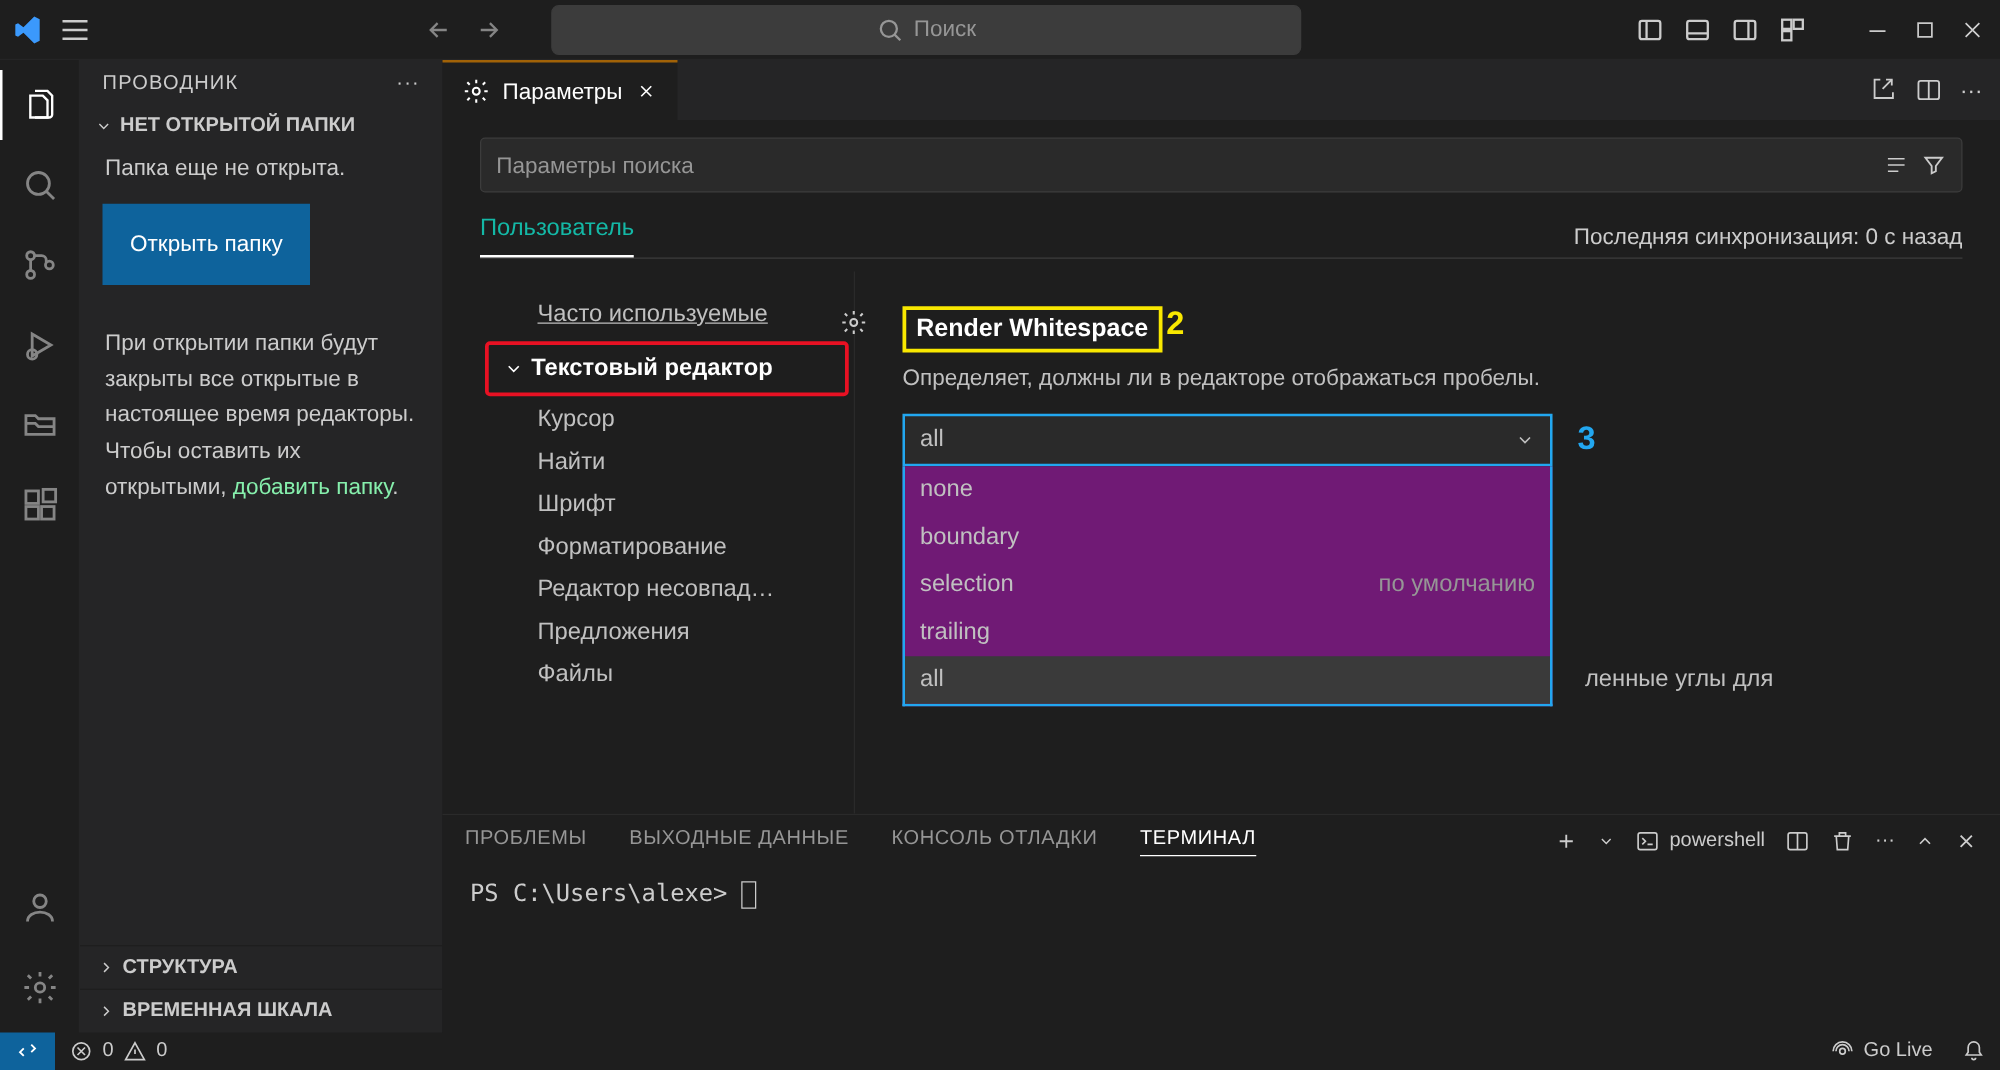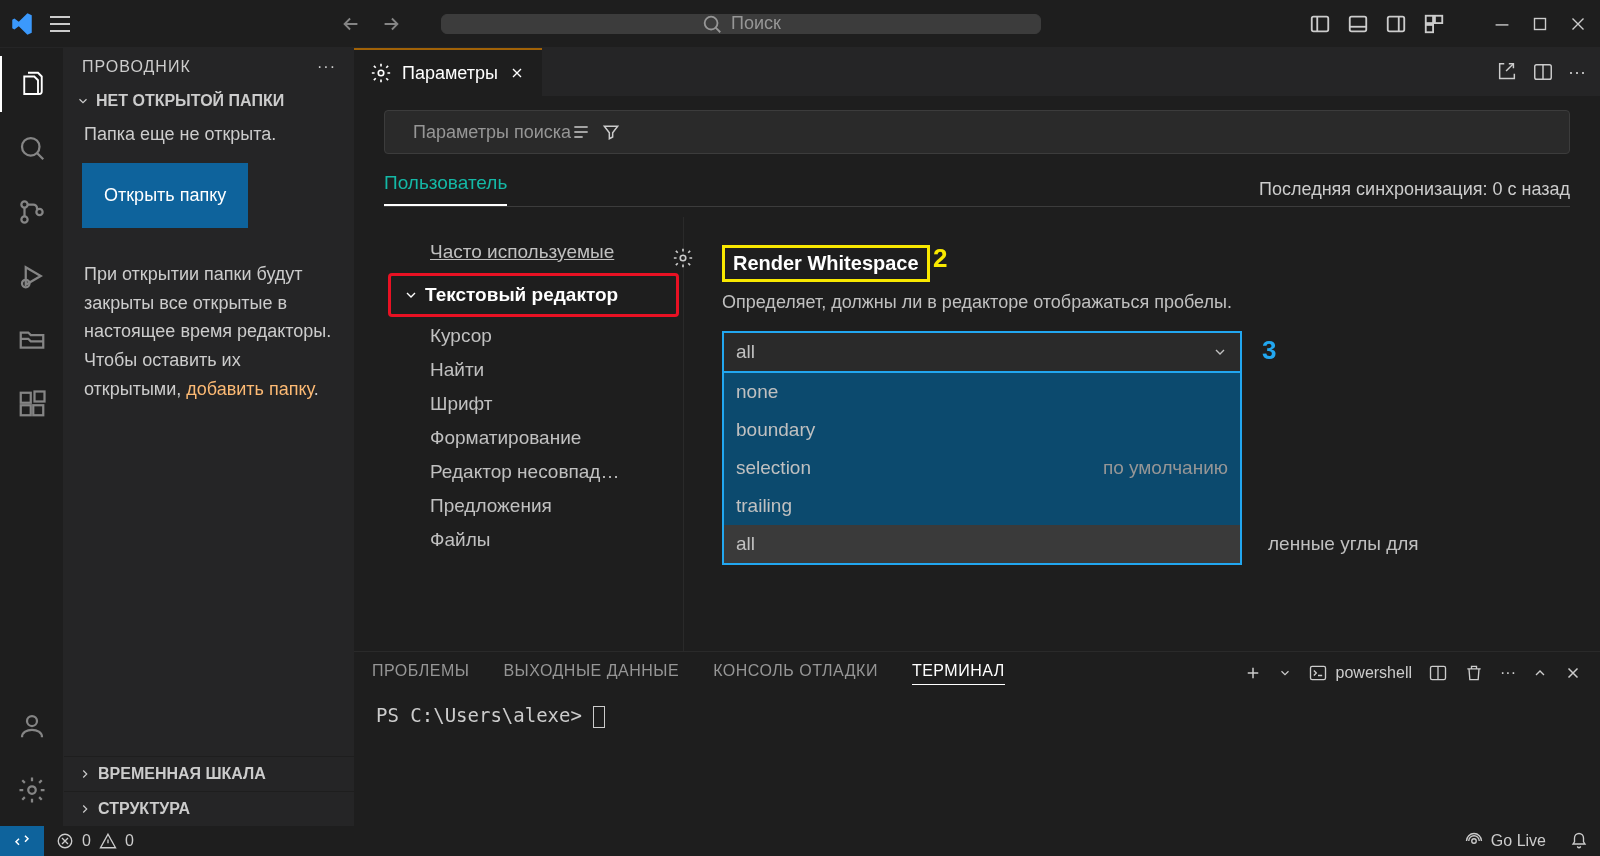--- a/index.html
+++ b/index.html
@@ -20,21 +20,21 @@
   padding: 0 8px;
   border-bottom: 1px solid #252526;
 }
 .titlebar-left { display: flex; align-items: center; gap: 12px; }
 .vscode-logo { width: 28px; height: 28px; display:flex; align-items:center; justify-content:center;}
 .hamburger { width: 24px; height: 24px; display: flex; flex-direction: column; justify-content: center; gap: 5px; padding: 0 2px; cursor:pointer;}
 .hamburger span { height: 2px; background: #cccccc; }
 .titlebar-center { flex: 1; display: flex; align-items: center; justify-content: center; gap: 12px; }
 .nav-arrow { width: 28px; height: 28px; display:flex; align-items:center; justify-content:center; color:#858585; }
 .search-box {
-  width: 600px; height: 20px; background: #3c3c3c; border: 1px solid #3c3c3c;
+  width: 600px; height: 40px; background: #3c3c3c; border: 1px solid #3c3c3c;
   border-radius: 6px; display:flex; align-items:center; justify-content:center; gap:8px;
   color:#969696;
   margin-left:24px;
 }
 .titlebar-right { display: flex; align-items: center; gap: 10px; }
 .titlebar-icon { width:28px; height:28px; display:flex; align-items:center; justify-content:center; color:#cccccc;}
 .main { display: flex; height: calc(100% - 48px - 30px); }
 .activitybar {
   width: 64px; background: #1e1e1e; border-right: 1px solid #252526;
   display:flex; flex-direction:column; align-items:center; padding-top: 8px;
@@ -47,35 +47,36 @@
   width: 290px; background: #252526; display:flex; flex-direction:column;
 }
 .sidebar-header { display:flex; align-items:center; justify-content:space-between; padding: 10px 18px 10px 18px; font-size:16px; letter-spacing:1px;}
 .sidebar-section { padding: 0 12px 12px 12px; }
 .sidebar-section-title { font-weight:700; font-size:16px; padding:6px 0; display:flex; align-items:center; gap:6px;}
 .sidebar-text { font-size:18px; line-height:1.6; padding: 4px 4px 14px 8px;}
 .open-folder-btn {
   background:#0e639c; color:#fff; border:none; padding:22px 22px; font-size:18px;
   cursor:pointer; margin-left:6px; margin-bottom:28px;
 }
-.link { color:#fdba74; cursor:pointer;}
+.link { color:#86efac; cursor:pointer;}
 .collapse-section { font-size:16px; font-weight:700; padding:8px 14px; display:flex; align-items:center; gap:6px; border-top:1px solid #1e1e1e;}
 .editor-area { flex:1; display:flex; flex-direction:column; background:#1e1e1e;}
 .tabs { height:48px; display:flex; align-items:stretch; background:#252526;}
 .tab {
   display:flex; align-items:center; gap:10px; padding:0 16px; background:#1e1e1e;
   border-top:2px solid #a16207; font-size:18px; color:#ffffff;
 }
 .tab-close { width:18px; height:18px; display:flex; align-items:center; justify-content:center;}
 .tabs-spacer { flex:1; }
 .tab-actions { display:flex; align-items:center; gap:14px; padding-right:14px; color:#cccccc;}
 .settings-body { flex:1; display:flex; flex-direction:column; padding: 14px 30px 0 30px; overflow:hidden;}
 .settings-search {
   background:#2a2a2a; border:1px solid #3c3c3c; height:44px; border-radius:4px;
-  display:flex; align-items:center; padding:0 28px; color:#969696; font-size:18px;
+  display:flex; align-items:center; padding:0 12px; color:#969696; font-size:18px;
+  justify-content:space-between;
 }
 .settings-search-icons { display:flex; gap:10px; color:#cccccc;}
 .settings-scope-row { display:flex; justify-content:space-between; align-items:center; margin-top:18px; padding-bottom:0; border-bottom:1px solid #3c3c3c;}
 .scope-tab { font-size:19px; color:#14b8a6; padding-bottom:10px; border-bottom:2px solid #ffffff;}
 .sync-text { font-size:18px; color:#cccccc;}
 .settings-split { display:flex; flex:1; margin-top:10px; overflow:hidden;}
 .settings-tree { width: 300px; padding-top:16px; font-size:19px; border-right:1px solid #2a2a2a;}
 .tree-item { padding:8px 20px 8px 46px; color:#c0c0c0; cursor:pointer;text-decoration:underline;}
 .tree-item-parent { padding:8px 12px; display:flex; align-items:center; gap:6px; font-weight:700; color:#ffffff;}
 .tree-item-parent.annot {
@@ -87,21 +88,21 @@
 .setting-block { padding: 10px 14px 20px 14px; border-radius:4px;}
 .setting-title { font-size:20px; font-weight:700; color:#ffffff; display:inline-block; padding:4px 8px;}
 .setting-title.annot-yellow { border:3px solid #f9e800;}
 .setting-desc { font-size:18px; color:#c0c0c0; margin-top:10px;}
 .dropdown-wrap { margin-top:18px; position:relative; width:520px;}
 .dropdown {
   height:42px; border:2px solid #22a7f0; background:#2a2a2a; color:#c0c0c0;
   display:flex; align-items:center; justify-content:space-between; padding:0 12px; font-size:19px;
 }
 .dropdown-list {
-  border:2px solid #22a7f0; border-top:none; background:#0c4a6e;
+  border:2px solid #22a7f0; border-top:none; background:#701a75;
 }
 .dd-item { padding:8px 12px; font-size:19px; color:#c0c0c0; display:flex; justify-content:space-between;}
 .dd-item.selected { background:#3a3a3a;}
 .dd-hint { color:#969696;}
 .behind-text { position:absolute; left:560px; top:250px; font-size:19px; color:#c0c0c0; white-space:nowrap;margin-top:48px;}
 .annot-num { font-size:26px; font-weight:700; color:#e81123; position:absolute;}
 .annot-num.yellow { color:#f9e800;}
 .annot-num.blue { color:#22a7f0;}
 .panel {
   height:175px; background:#1e1e1e; border-top:1px solid #2a2a2a;
@@ -283,27 +284,27 @@
       <button class="open-folder-btn">Открыть папку</button>
       <div class="sidebar-text">
         <span>При открытии папки будут закрыты все открытые в настоящее время редакторы. Чтобы оставить их открытыми, </span><span class="link">добавить папку</span>.
       </div>
     </div>
     <div style="flex:1"></div>
     <div class="collapse-section">
       <svg width="14" height="14" viewBox="0 0 24 24" stroke="currentColor" fill="none" stroke-width="2">
           <path d="M9 6l6 6-6 6"></path>
         </svg>
-      <span>ВРЕМЕННАЯ ШКАЛА</span>
+      <span>СТРУКТУРА</span>
     </div>
     <div class="collapse-section">
       <svg width="14" height="14" viewBox="0 0 24 24" stroke="currentColor" fill="none" stroke-width="2">
           <path d="M9 6l6 6-6 6"></path>
         </svg>
-      <span>СТРУКТУРА</span>
+      <span>ВРЕМЕННАЯ ШКАЛА</span>
     </div>
   </div>
 
   <div class="editor-area">
     <div class="tabs">
       <div class="tab">
         <svg class="icon-sm" viewBox="0 0 24 24" fill="none" stroke="currentColor" stroke-width="1.8">
             <circle cx="12" cy="12" r="3"></circle>
             <path d="M12 2v3M12 19v3M4.2 4.2l2.1 2.1M17.7 17.7l2.1 2.1M2 12h3M19 12h3M4.2 19.8l2.1-2.1M17.7 6.3l2.1-2.1"></path>
           </svg>

